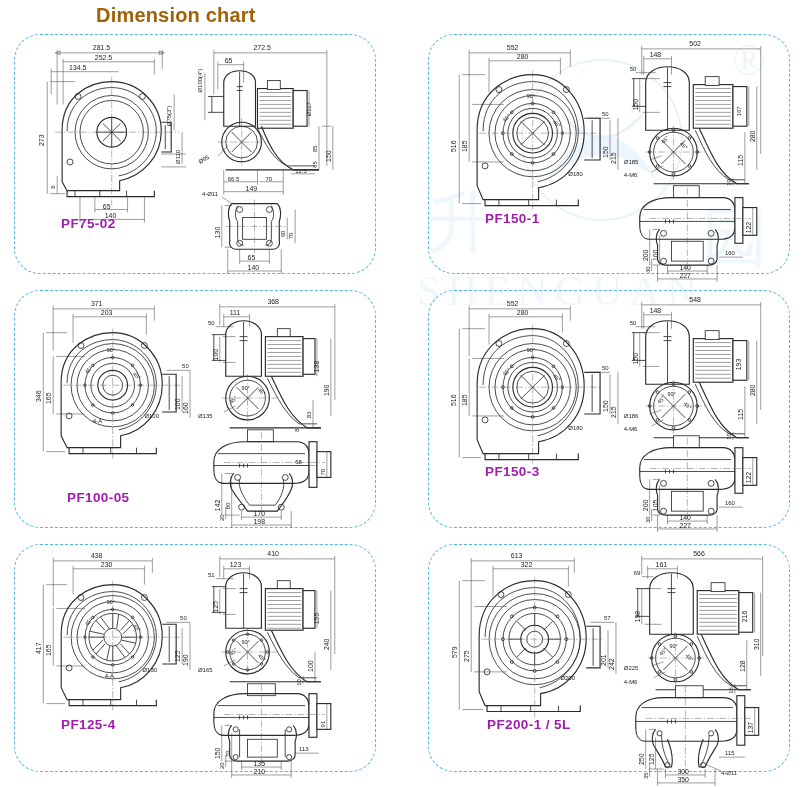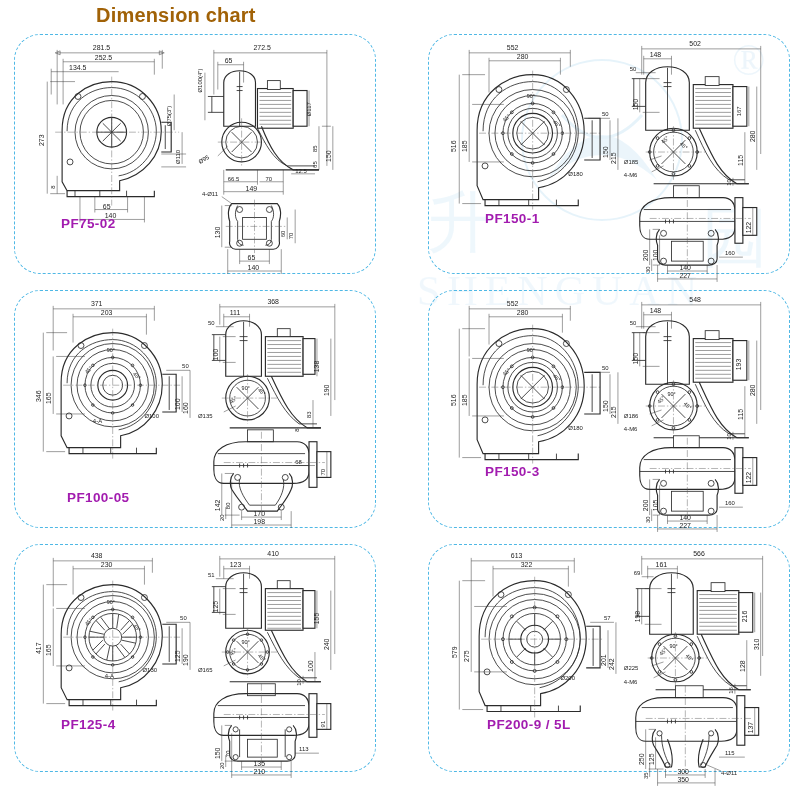--- a/index.html
+++ b/index.html
@@ -942,14 +942,14 @@
       <path class="dimln" d="M38 98 L96 98 M38 84 L38 101 M96 84 L96 101"></path>
       <text class="dim" x="58" y="97">350</text>
       <path class="dimln" d="M100 72 L126 72"></path>
       <text class="dims" x="106" y="70">115</text>
       <path class="dimln" d="M136 22 L136 50"></path>
       <text class="dim" x="134" y="48" transform="rotate(-90 134 48)">137</text>
       <path class="dimln" d="M88 80 L102 86"></path>
       <text class="dims" x="102" y="90">4-Ø11</text>
     </g>
   </svg>
-  <div class="model-label" style="left:58px;top:172px;">PF200-9 / 5L</div>
+  <div class="model-label" style="left:58px;top:172px;">PF200-1 / 5L</div>
 </div>
 
 </body></html>

